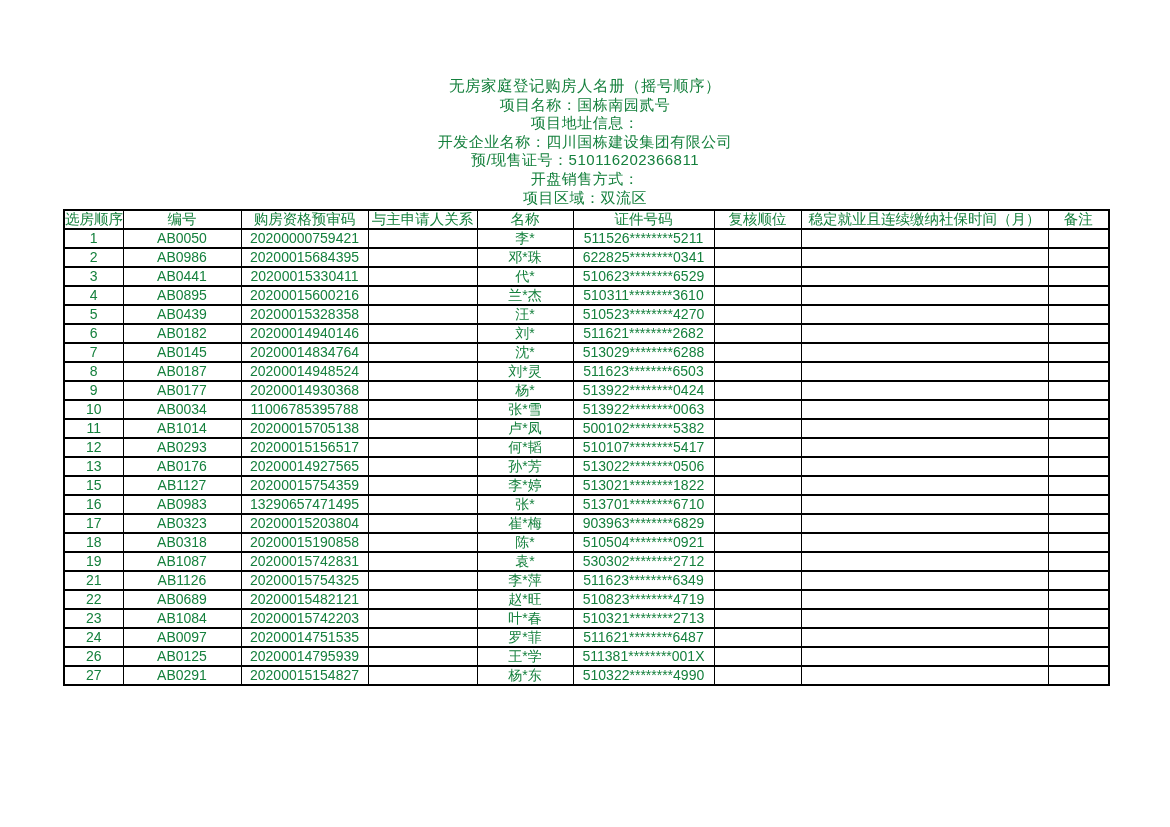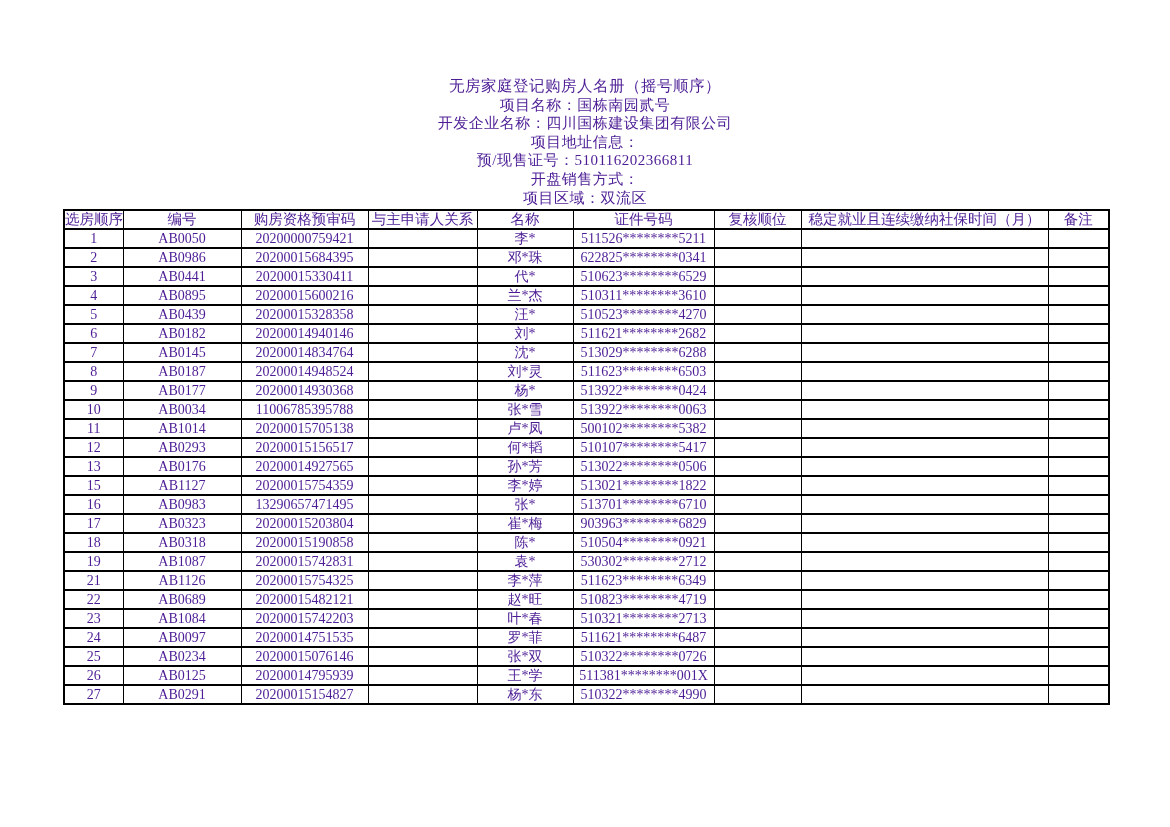--- a/index.html
+++ b/index.html
@@ -1,22 +1,22 @@
 <!DOCTYPE html>
 <html><head>
 <meta charset="utf-8">
 <style>
   * { margin:0; padding:0; box-sizing:border-box; }
   html,body { background:#888; }
   .page {
     position:relative;
     width:1170px; height:827px;
     background:#ffffff;
-    color:#4c1d95;
-    font-family:Liberation Serif, serif;
+    color:#15803d;
+    font-family:Liberation Sans, sans-serif;
     margin:0 auto;
     overflow:hidden;
   }
   .doc-header {
     position:absolute;
     top:77px; left:0; width:100%;
     text-align:center;
     font-size:15px;
     line-height:18.6px;
     letter-spacing:0.5px;
@@ -49,22 +49,22 @@
   table.roster thead th { font-size:14.5px; }
 </style>
 </head>
 <body>
 
 <div class="page">
 
   <div class="doc-header">
     <div class="title-line">无房家庭登记购房人名册（摇号顺序）</div>
     <div>项目名称：国栋南园贰号</div>
+    <div>项目地址信息：</div>
     <div>开发企业名称：四川国栋建设集团有限公司</div>
-    <div>项目地址信息：</div>
     <div>预/现售证号：510116202366811</div>
     <div>开盘销售方式：</div>
     <div>项目区域：双流区</div>
   </div>
 
   <table class="roster">
     <colgroup>
       <col style="width:59px">
       <col style="width:118px">
       <col style="width:127px">
@@ -325,31 +325,20 @@
           <td>AB0097</td>
           <td>20200014751535</td>
           <td></td>
           <td>罗*菲</td>
           <td>511621********6487</td>
           <td></td>
           <td></td>
           <td></td>
         </tr>
         <tr>
-          <td>25</td>
-          <td>AB0234</td>
-          <td>20200015076146</td>
-          <td></td>
-          <td>张*双</td>
-          <td>510322********0726</td>
-          <td></td>
-          <td></td>
-          <td></td>
-        </tr>
-        <tr>
           <td>26</td>
           <td>AB0125</td>
           <td>20200014795939</td>
           <td></td>
           <td>王*学</td>
           <td>511381********001X</td>
           <td></td>
           <td></td>
           <td></td>
         </tr>

